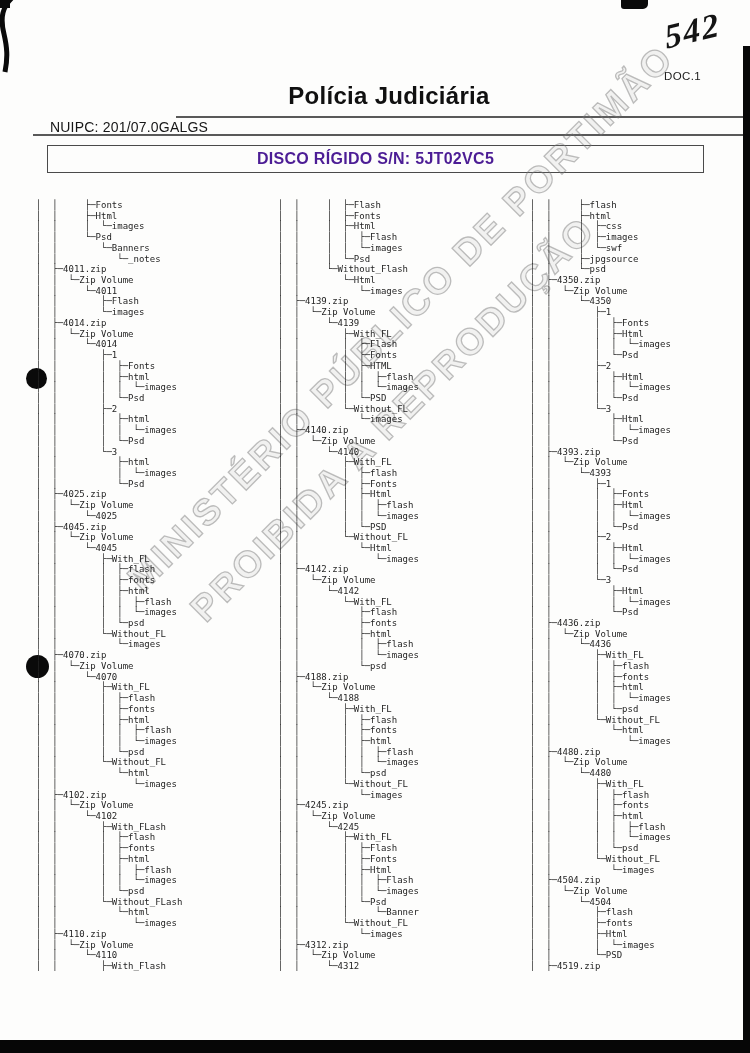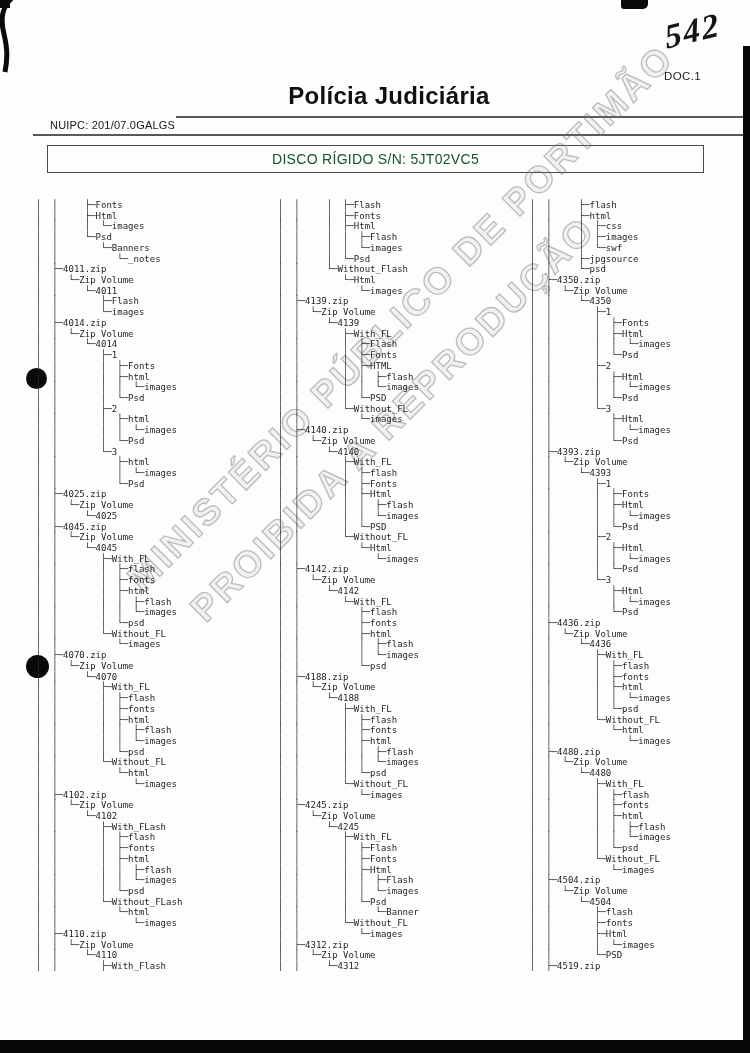--- a/index.html
+++ b/index.html
@@ -8,24 +8,24 @@
 
   .hw-number{position:absolute;left:664px;top:12px;font-family:"Liberation Serif",serif;
              font-style:italic;font-size:34px;font-weight:600;color:#141414;
              transform:rotate(-14deg) skewX(-6deg);letter-spacing:2px;}
   .doc-label{position:absolute;left:664px;top:70px;font-size:11.5px;color:#202020;letter-spacing:.4px;}
   .title{position:absolute;left:0;right:0;top:82px;text-align:center;font-size:24px;
          font-weight:bold;color:#101010;transform:translateX(14px);letter-spacing:.3px;}
   .rule{position:absolute;height:2px;background:#3c3c3c;opacity:.85;}
   .rule1{left:176px;top:116px;width:570px;}
   .rule2{left:33px;top:134px;width:713px;}
-  .nuipc{position:absolute;left:50px;top:119px;font-size:11px;color:#161616;letter-spacing:.2px;}
+  .nuipc{position:absolute;left:50px;top:119px;font-size:14px;color:#161616;letter-spacing:.2px;}
   .disk-box{position:absolute;left:47px;top:145px;width:655px;height:26px;
             border:1.5px solid #4a4a4a;display:flex;align-items:center;justify-content:center;}
-  .disk-box span{font-size:14px;font-weight:normal;color:#14532d;letter-spacing:.3px;}
+  .disk-box span{font-size:16px;font-weight:bold;color:#4c1d95;letter-spacing:.3px;}
 
   .tree{position:absolute;top:192px;margin:8px;font-family:"DejaVu Sans Mono",monospace;
         font-size:9px;line-height:10.72px;color:#242424;white-space:pre;z-index:2;}
   .tree.c1{left:28px;}
   .tree.c2{left:270px;}
   .tree.c3{left:522px;}
 
   .watermark{position:absolute;left:70px;top:330px;width:600px;z-index:1;
              transform:rotate(-45deg);transform-origin:center;text-align:center;
              font-weight:bold;font-size:37px;letter-spacing:3px;line-height:66px;

